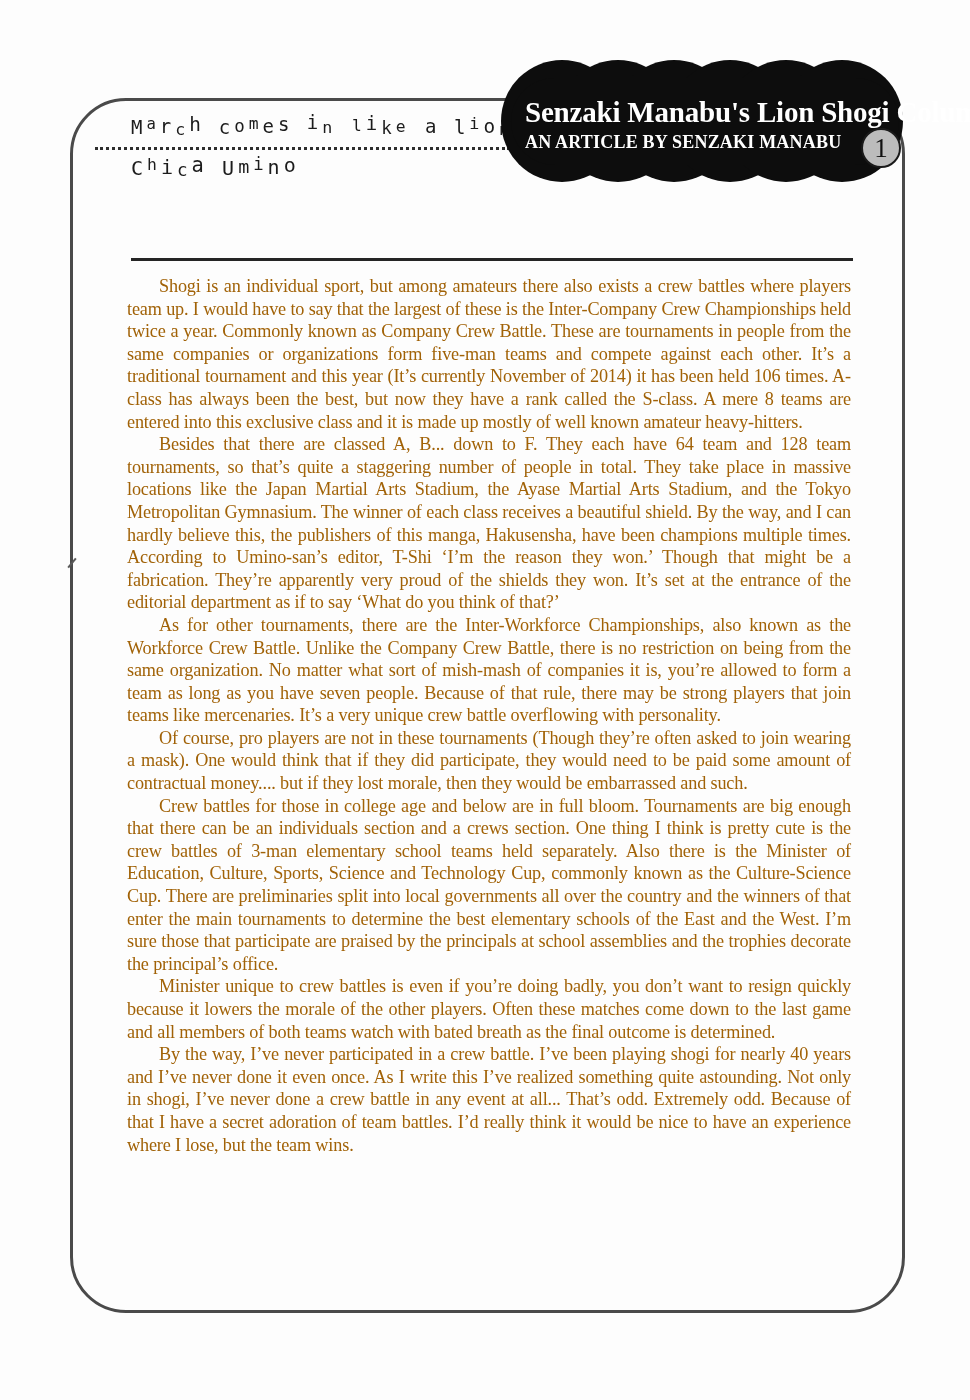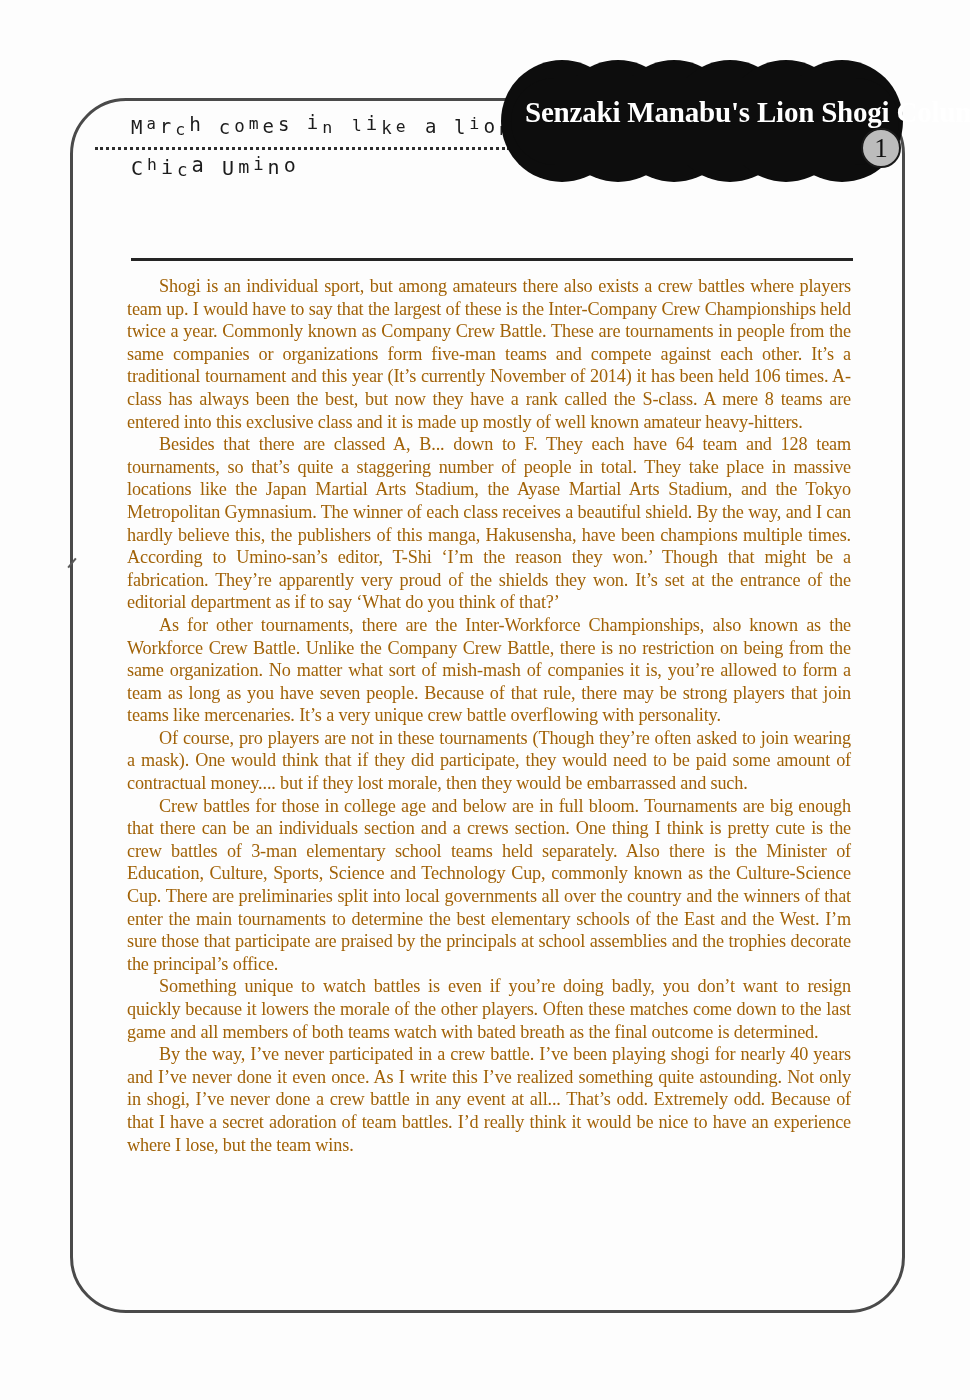--- a/index.html
+++ b/index.html
@@ -132,35 +132,36 @@
     <div class="author"><span style="display: inline-block; transform: translateY(3px); font-size: 1em;">C</span><span style="display: inline-block; transform: translateY(-2px); font-size: 0.82em;">h</span><span style="display: inline-block; transform: translateY(2px); font-size: 1em;">i</span><span style="display: inline-block; transform: translateY(4px); font-size: 0.88em;">c</span><span style="display: inline-block; transform: translateY(0px); font-size: 1.02em;">a</span><span style="display: inline-block; transform: translateY(-1px); font-size: 0.85em;">&nbsp;</span><span style="display: inline-block; transform: translateY(3px); font-size: 1em;">U</span><span style="display: inline-block; transform: translateY(1px); font-size: 0.92em;">m</span><span style="display: inline-block; transform: translateY(-2px); font-size: 0.86em;">i</span><span style="display: inline-block; transform: translateY(2px); font-size: 1em;">n</span><span style="display: inline-block; transform: translateY(0px); font-size: 1em;">o</span></div>
 
     <div class="title-rule"></div>
 
     <div class="paragraphs">
         <p>Shogi is an individual sport, but among amateurs there also exists a crew battles where players team up. I would have to say that the largest of these is the Inter-Company Crew Championships held twice a year. Commonly known as Company Crew Battle. These are tournaments in people from the same companies or organizations form five-man teams and compete against each other. It’s a traditional tournament and this year (It’s currently November of 2014) it has been held 106 times. A-class has always been the best, but now they have a rank called the S-class. A mere 8 teams are entered into this exclusive class and it is made up mostly of well known amateur heavy-hitters.</p>
         <p>Besides that there are classed A, B... down to F. They each have 64 team and 128 team tournaments, so that’s quite a staggering number of people in total. They take place in massive locations like the Japan Martial Arts Stadium, the Ayase Martial Arts Stadium, and the Tokyo Metropolitan Gymnasium. The winner of each class receives a beautiful shield. By the way, and I can hardly believe this, the publishers of this manga, Hakusensha, have been champions multiple times. According to Umino-san’s editor, T-Shi ‘I’m the reason they won.’ Though that might be a fabrication. They’re apparently very proud of the shields they won. It’s set at the entrance of the editorial department as if to say ‘What do you think of that?’</p>
         <p>As for other tournaments, there are the Inter-Workforce Championships, also known as the Workforce Crew Battle. Unlike the Company Crew Battle, there is no restriction on being from the same organization. No matter what sort of mish-mash of companies it is, you’re allowed to form a team as long as you have seven people. Because of that rule, there may be strong players that join teams like mercenaries. It’s a very unique crew battle overflowing with personality.</p>
         <p>Of course, pro players are not in these tournaments (Though they’re often asked to join wearing a mask). One would think that if they did participate, they would need to be paid some amount of contractual money.... but if they lost morale, then they would be embarrassed and such.</p>
         <p>Crew battles for those in college age and below are in full bloom. Tournaments are big enough that there can be an individuals section and a crews section. One thing I think is pretty cute is the crew battles of 3-man elementary school teams held separately. Also there is the Minister of Education, Culture, Sports, Science and Technology Cup, commonly known as the Culture-Science Cup. There are preliminaries split into local governments all over the country and the winners of that enter the main tournaments to determine the best elementary schools of the East and the West. I’m sure those that participate are praised by the principals at school assemblies and the trophies decorate the principal’s office.</p>
-        <p>Something unique to watch battles is even if you’re doing badly, you don’t want to resign quickly because it lowers the morale of the other players. Often these matches come down to the last game and all members of both teams watch with bated breath as the final outcome is determined.</p>
+        <p>Minister unique to crew battles is even if you’re doing badly, you don’t want to resign quickly because it lowers the morale of the other players. Often these matches come down to the last game and all members of both teams watch with bated breath as the final outcome is determined.</p>
         <p>By the way, I’ve never participated in a crew battle. I’ve been playing shogi for nearly 40 years and I’ve never done it even once. As I write this I’ve realized something quite astounding. Not only in shogi, I’ve never done a crew battle in any event at all... That’s odd. Extremely odd. Because of that I have a secret adoration of team battles. I’d really think it would be nice to have an experience where I lose, but the team wins.</p>
       </div>
   </div>
 
   <div class="scan-tick"></div>
 
   <div class="cloud">
     <div class="bump"></div>
     <div class="bump"></div>
     <div class="bump"></div>
     <div class="bump"></div>
     <div class="bump"></div>
     <div class="bump"></div>
     <div class="cloud-core"></div>
     <div class="cloud-text">
       <div class="cloud-title">Senzaki Manabu's Lion Shogi Column</div>
+      <div class="cloud-subtitle">AN ARTICLE BY SENZAKI MANABU</div>
     </div>
   </div>
 
   <div class="page-number">1</div>
 
 </div>
 
 </body></html>

